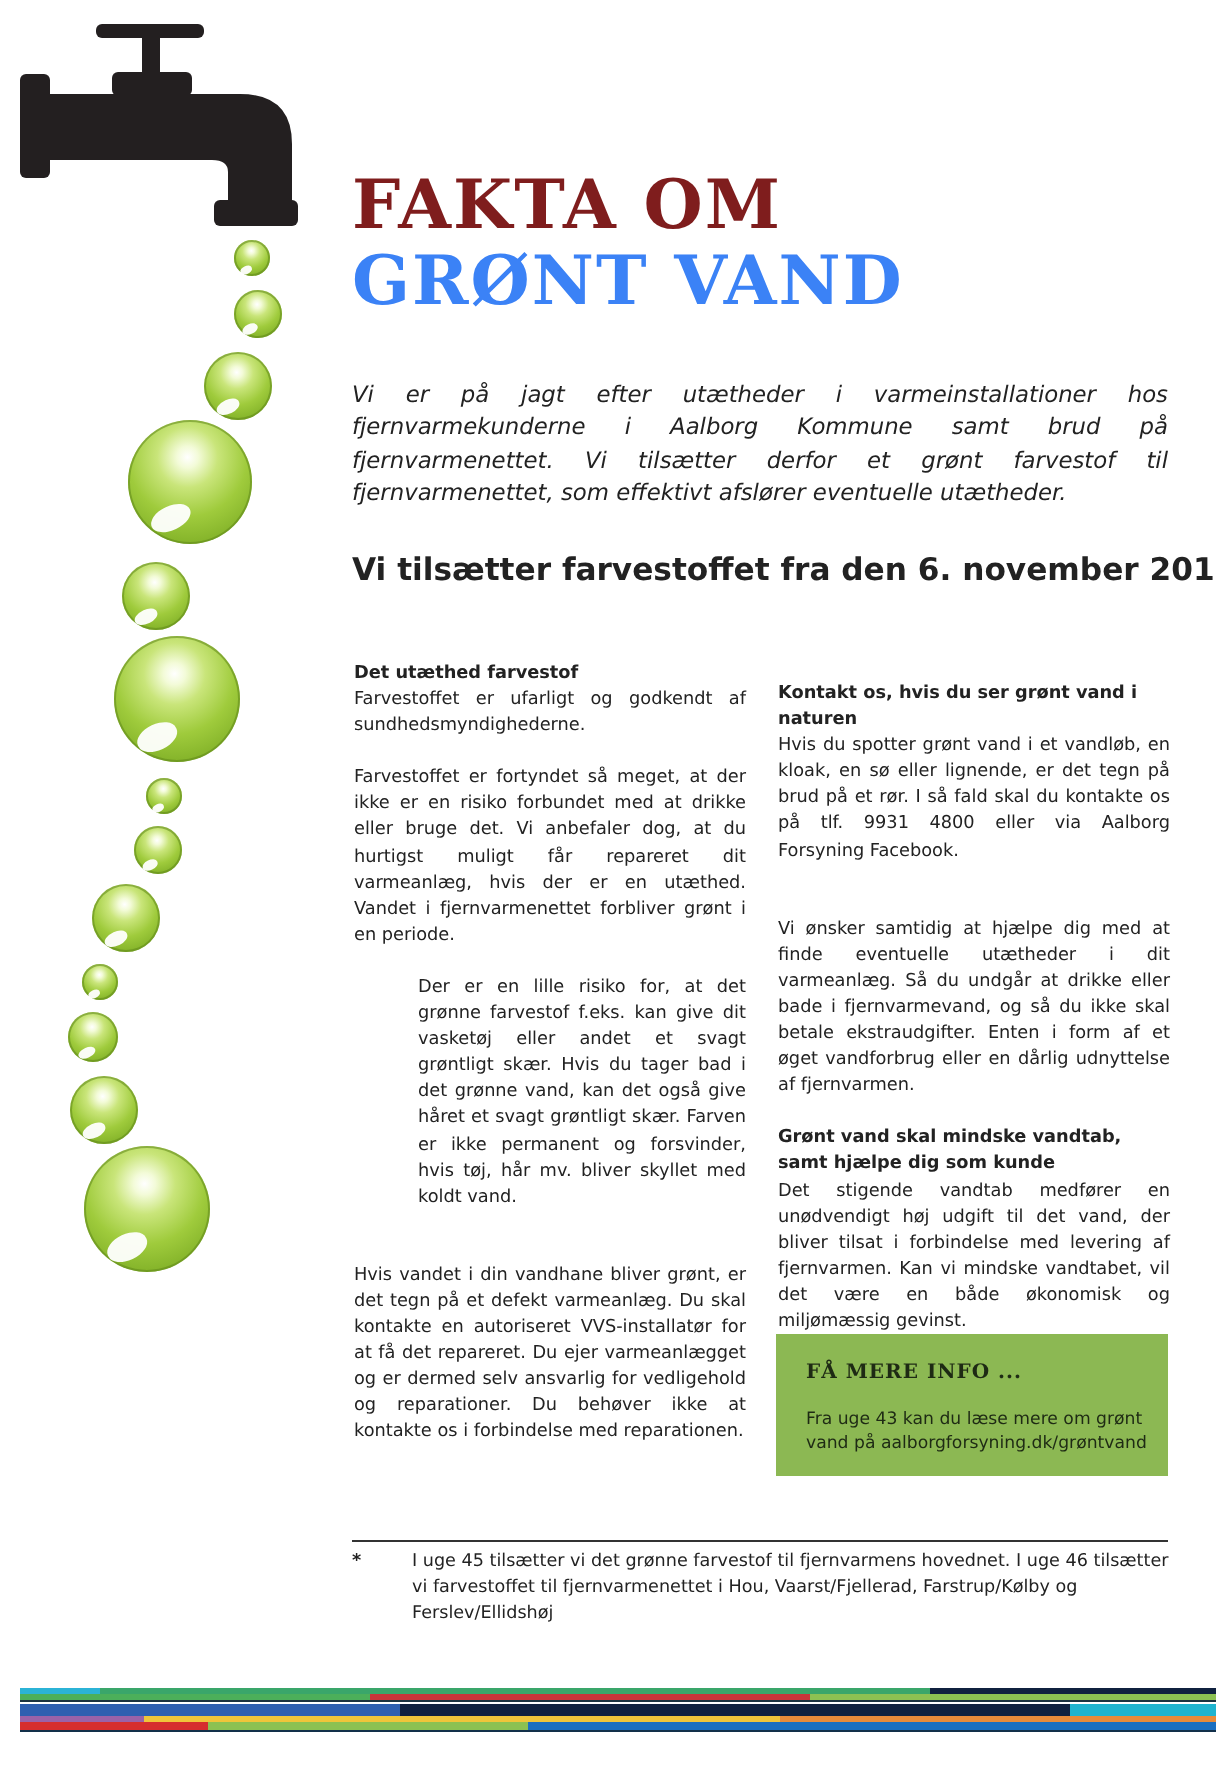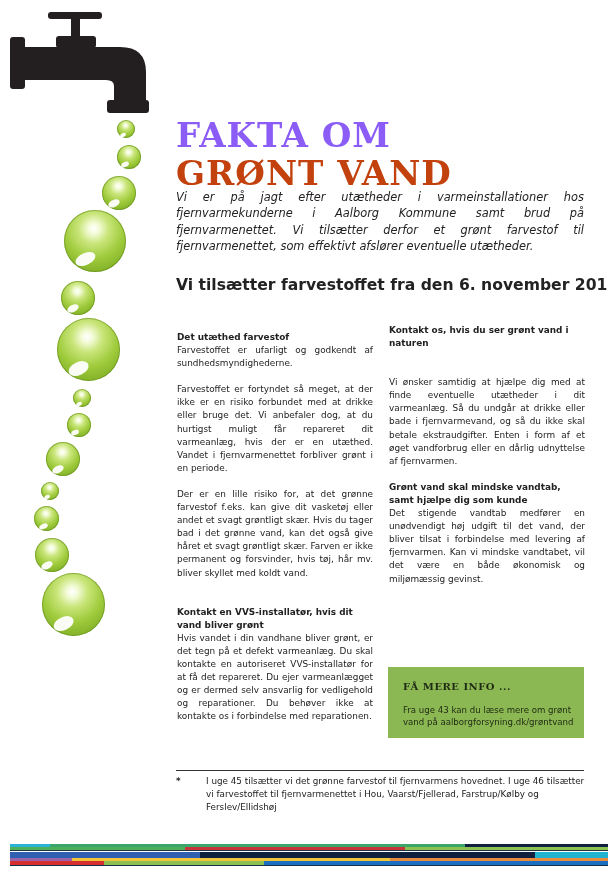--- a/index.html
+++ b/index.html
@@ -10,32 +10,32 @@
 
   
   .drop { position:absolute; border-radius:50%;
     background: radial-gradient(circle at 48% 30%, #ffffff 0%, #f3fbd8 10%, #c9e57a 28%, #9fcb3c 55%, #86b52b 78%, #6e9a22 100%);
     box-shadow: inset 0 0 0 1px rgba(95,135,25,0.55);
   }
   .drop::after { content:""; position:absolute; left:18%; bottom:10%; width:34%; height:20%; background:#ffffff; border-radius:50%; transform:rotate(-25deg); opacity:0.95; }
 
   
   .title { position:absolute; left:176px; top:84px; font-family:"DejaVu Serif", serif; font-weight:bold; font-size:34px; line-height:38px; letter-spacing:1px; }
-  .title .l1 { color:#8b5cf6; display:block;margin-top:32px; }
-  .title .l2 { color:#c2410c; display:block;text-align:center; }
+  .title .l1 { color:#7f1d1d; display:block; }
+  .title .l2 { color:#3b82f6; display:block;text-align:center; }
 
   .intro { position:absolute; left:176px; top:189px; width:408px; font-size:11.4px; line-height:16.4px; text-align:justify; color:#222; font-family:"DejaVu Sans", sans-serif;font-style:italic; }
 
   .subhead { position:absolute; left:176px; top:276px; width:410px; font-size:15.6px; font-weight:bold; color:#222; white-space:nowrap; font-family:"DejaVu Sans", sans-serif; }
 
   .col { position:absolute; font-size:8.9px; line-height:13.1px; color:#222; text-align:justify; font-family:"DejaVu Sans", sans-serif; }
   .col p { margin:0 0 13px 0; }
   .col .h { font-weight:bold; display:block; text-align:left; }
   .col-left { left:177px; top:331px; width:196px; }
-  .col-right { left:389px; top:324px; width:196px; }
+  .col-right { left:389px; top:341px; width:196px; }
 
   .infobox { position:absolute; left:388px; top:667px; width:196px; height:71px; background:#8cb853; }
   .infobox .ih { position:absolute; left:15px; top:14px; font-family:"DejaVu Serif", serif; font-weight:bold; font-size:10px; color:#1e2a14; letter-spacing:0.5px; }
   .infobox .ib { position:absolute; left:15px; top:37px; width:178px; font-size:8.6px; line-height:12px; color:#1e2a14; }
 
   .footnote-rule { position:absolute; left:176px; top:770px; width:408px; height:1px; background:#333; }
   .footnote { position:absolute; left:176px; top:775px; width:410px; font-size:8.8px; line-height:13px; color:#222; }
   .footnote .star { position:absolute; left:0; top:0; font-weight:bold; }
   .footnote .txt { display:block; margin-left:30px; }
 
@@ -83,30 +83,30 @@
 <div class="intro">Vi er på jagt efter utætheder i varmeinstallationer hos fjernvarmekunderne i Aalborg Kommune samt brud på fjernvarmenettet. Vi tilsætter derfor et grønt farvestof til fjernvarmenettet, som effektivt afslører eventuelle utætheder.</div>
 
 <div class="subhead">Vi tilsætter farvestoffet fra den 6. november 2017 *</div>
 
 <div class="col col-left">
   <p>
     <span class="h">Det utæthed farvestof</span>
     <span>Farvestoffet er ufarligt og godkendt af sundhedsmyndighederne.</span>
   </p>
   <p>Farvestoffet er fortyndet så meget, at der ikke er en risiko forbundet med at drikke eller bruge det. Vi anbefaler dog, at du hurtigst muligt får repareret dit varmeanlæg, hvis der er en utæthed. Vandet i fjernvarmenettet forbliver grønt i en periode.</p>
-  <p style="margin-bottom:26px;">Der er en lille risiko for, at det grønne farvestof f.eks. kan give dit vasketøj eller andet et svagt grøntligt skær. Hvis du tager bad i det grønne vand, kan det også give håret et svagt grøntligt skær. Farven er ikke permanent og forsvinder, hvis tøj, hår mv. bliver skyllet med koldt vand.</p>
+  <p style="margin-bottom:26px;margin-left:32px;">Der er en lille risiko for, at det grønne farvestof f.eks. kan give dit vasketøj eller andet et svagt grøntligt skær. Hvis du tager bad i det grønne vand, kan det også give håret et svagt grøntligt skær. Farven er ikke permanent og forsvinder, hvis tøj, hår mv. bliver skyllet med koldt vand.</p>
   <p>
-    <span class="h">Kontakt en VVS-installatør, hvis dit vand bliver grønt</span>
     <span>Hvis vandet i din vandhane bliver grønt, er det tegn på et defekt varmeanlæg. Du skal kontakte en autoriseret VVS-installatør for at få det repareret. Du ejer varmeanlægget og er dermed selv ansvarlig for vedligehold og reparationer. Du behøver ikke at kontakte os i forbindelse med reparationen.</span>
   </p>
 </div>
 
 <div class="col col-right">
   <p style="margin-bottom:26px;">
     <span class="h">Kontakt os, hvis du ser grønt vand i naturen</span>
+    <span>Hvis du spotter grønt vand i et vandløb, en kloak, en sø eller lignende, er det tegn på brud på et rør. I så fald skal du kontakte os på tlf. 9931 4800 eller via Aalborg Forsyning Facebook.</span>
   </p>
   <p>Vi ønsker samtidig at hjælpe dig med at finde eventuelle utætheder i dit varmeanlæg. Så du undgår at drikke eller bade i fjernvarmevand, og så du ikke skal betale ekstraudgifter. Enten i form af et øget vandforbrug eller en dårlig udnyttelse af fjernvarmen.</p>
   <p>
     <span class="h">Grønt vand skal mindske vandtab, samt hjælpe dig som kunde</span>
     <span>Det stigende vandtab medfører en unødvendigt høj udgift til det vand, der bliver tilsat i forbindelse med levering af fjernvarmen. Kan vi mindske vandtabet, vil det være en både økonomisk og miljømæssig gevinst.</span>
   </p>
 </div>
 
 <div class="infobox">
   <div class="ih">FÅ MERE INFO ...</div>

